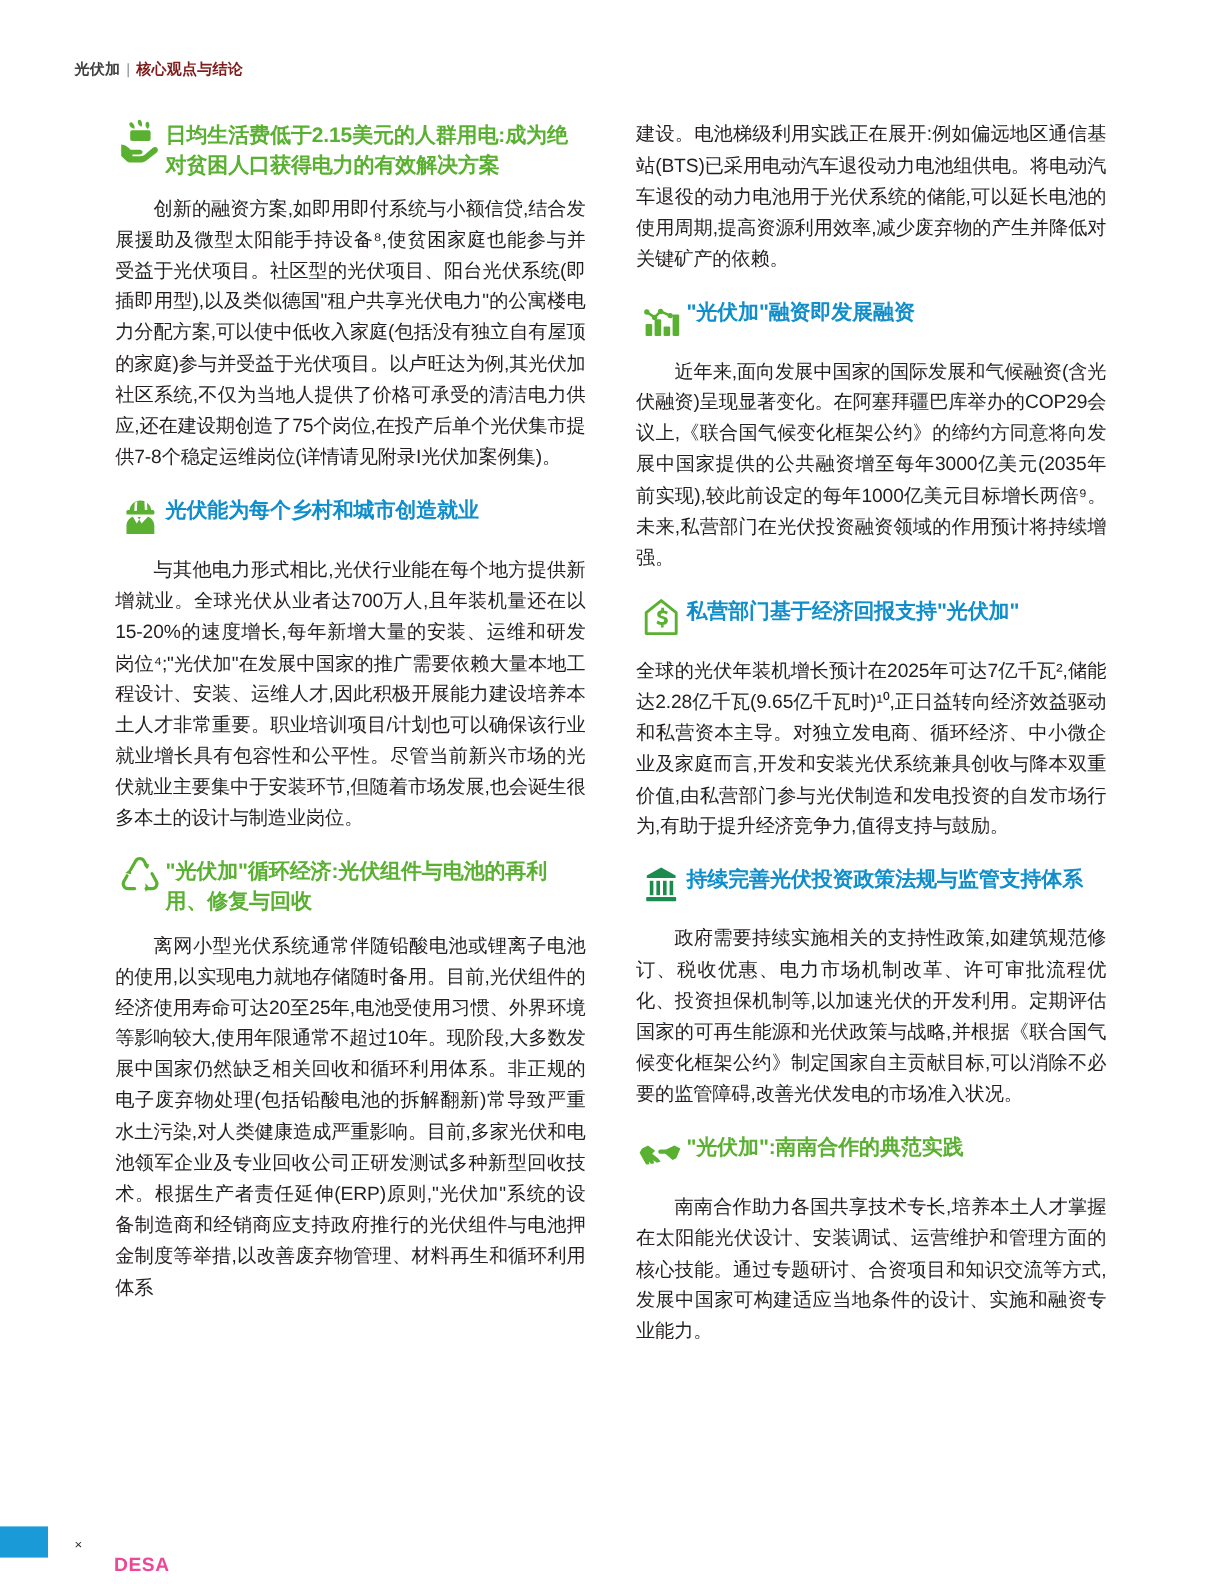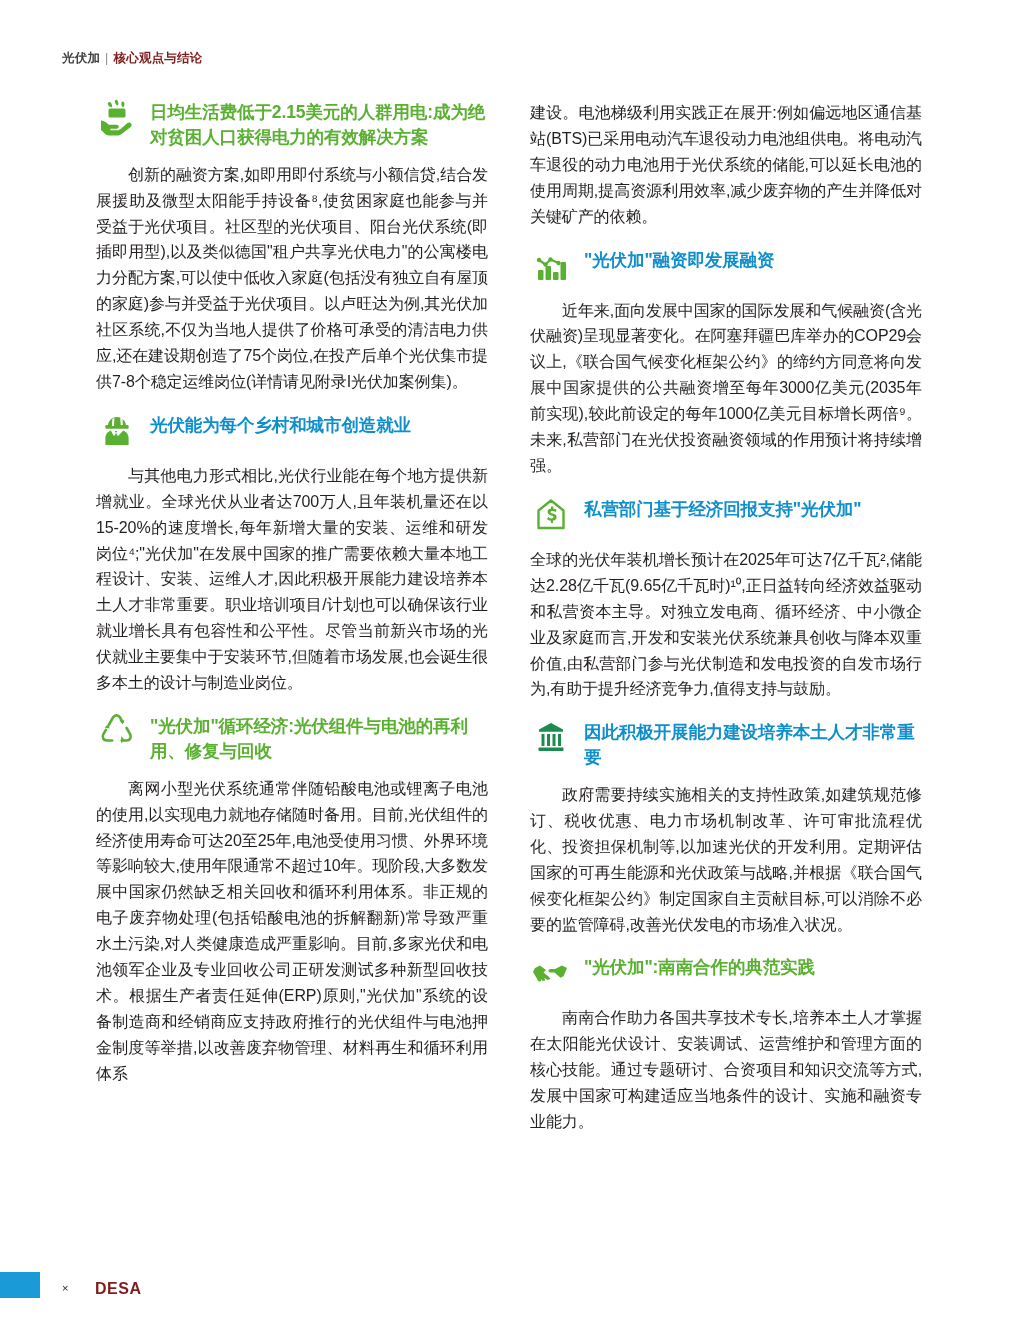--- a/index.html
+++ b/index.html
@@ -49,21 +49,20 @@
   .col-left { left: 96px; }
   .col-right { left: 530px; }
 
   
   .section {
     margin-bottom: 4px;
   }
   .sec-head {
     display: flex;
     align-items: flex-start;
-    gap: 12px;
     margin-bottom: 12px;
   }
   .sec-icon {
     flex: 0 0 42px;
     width: 42px;
     height: 42px;
     margin-top: -4px;
   }
   .sec-icon svg { display: block; }
   .sec-title {
@@ -96,25 +95,25 @@
   .footer-x {
     position: absolute;
     left: 62px;
     bottom: 26px;
     font-size: 11px;
     color: #231f20;
   }
   .footer-desa {
     position: absolute;
     left: 95px;
-    bottom: 22px;
+    bottom: 6px;
     font-size: 16px;
     font-weight: bold;
     letter-spacing: 0.5px;
-    color: #7f1d1d;
+    color: #ec4899;
   }
 </style>
 </head>
 <body>
 
 <div class="page">
 
   <div class="header">
     <span class="brand">光伏加</span><span class="sep">|</span><span class="crumb">核心观点与结论</span>
   </div>
@@ -229,21 +228,21 @@
             <g fill="#1c8b4e">
               <path d="M21 7l12 6.5v2.2H9v-2.2z"></path>
               <rect x="11.5" y="18" width="3" height="12"></rect>
               <rect x="17" y="18" width="3" height="12"></rect>
               <rect x="22.5" y="18" width="3" height="12"></rect>
               <rect x="28" y="18" width="3" height="12"></rect>
               <rect x="8.5" y="31.5" width="25" height="3.5" rx="0.8"></rect>
             </g>
           </svg>
         </div>
-        <div class="sec-title">因此积极开展能力建设培养本土人才非常重要</div>
+        <div class="sec-title">持续完善光伏投资政策法规与监管支持体系</div>
       </div>
       <p class="body indent">政府需要持续实施相关的支持性政策,如建筑规范修订、税收优惠、电力市场机制改革、许可审批流程优化、投资担保机制等,以加速光伏的开发利用。定期评估国家的可再生能源和光伏政策与战略,并根据《联合国气候变化框架公约》制定国家自主贡献目标,可以消除不必要的监管障碍,改善光伏发电的市场准入状况。</p>
     </div>
 
     <div class="section">
       <div class="sec-head">
         <div class="sec-icon">
           <svg viewBox="0 0 42 42" width="42" height="42">
             <g fill="#5ab031">
               <path d="M5 17l5-2.5 6 4.5-2.5 2.5 5 4 2 2.5-3 1-3-2.2.6 2.6-2.6.6-1.6-2 .2 2.2-2.6.3-1-1.8-4.5-8z"></path>

